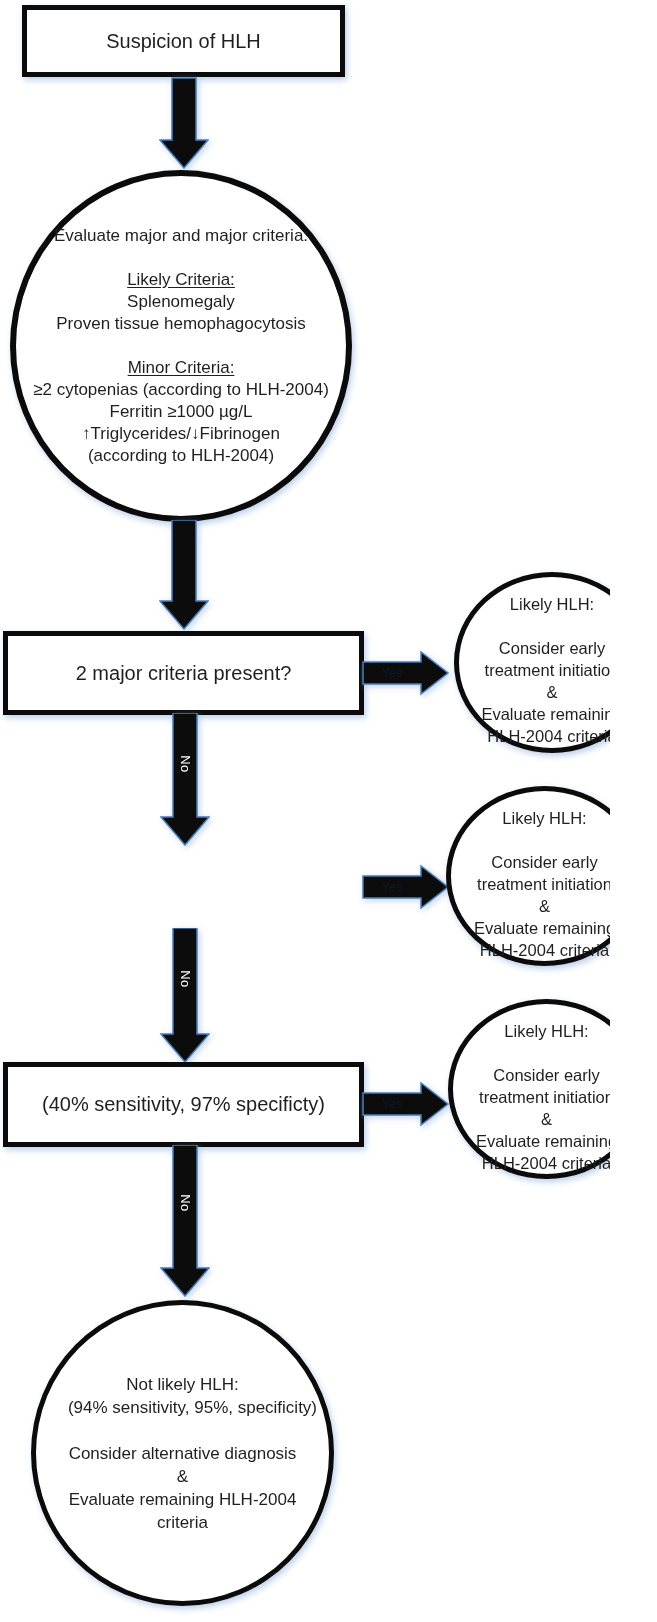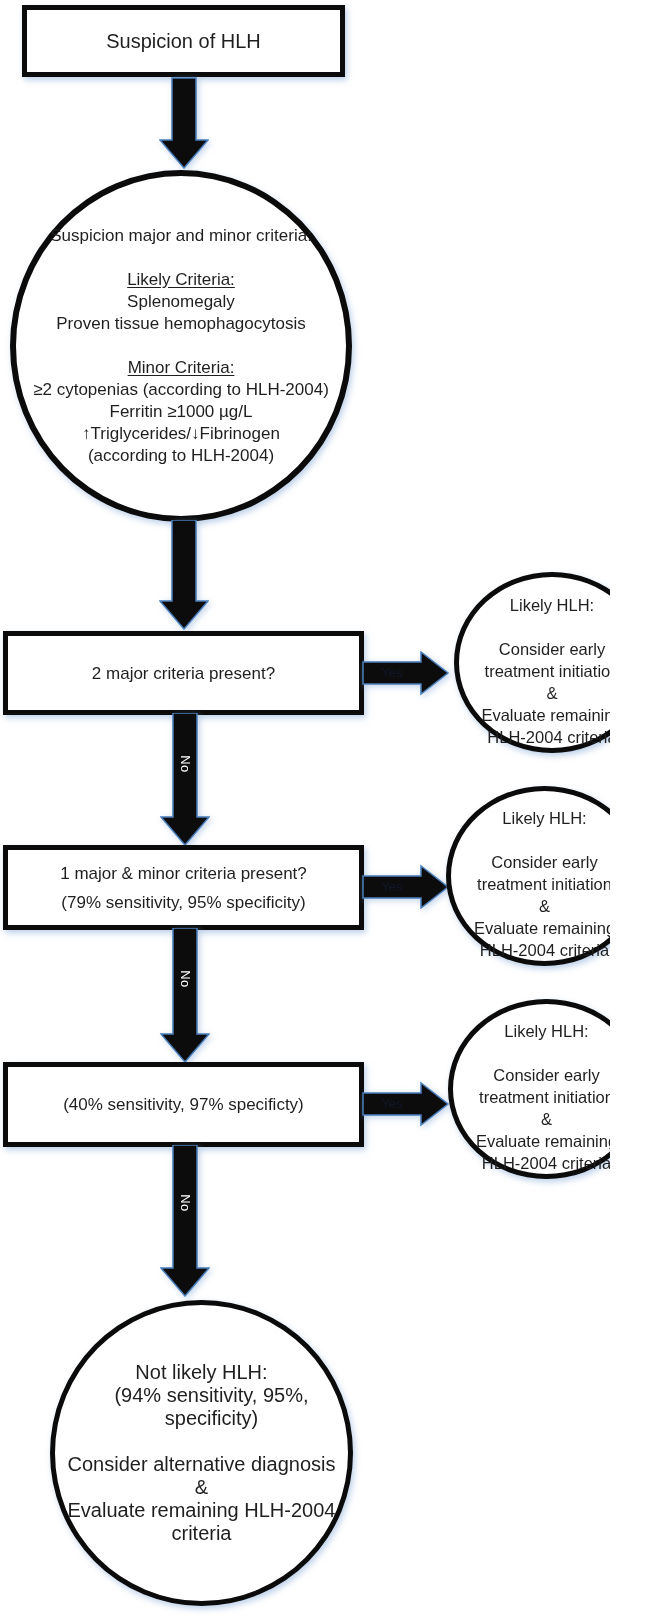--- a/index.html
+++ b/index.html
@@ -12,30 +12,30 @@
     display:flex;flex-direction:column;align-items:center;justify-content:center;
     text-align:center;box-shadow:2px 3px 6px rgba(135,170,215,.55);
   }
   .circle{border-radius:50%;}
   .pre{white-space:pre-line;}
   .u{text-decoration:underline;text-underline-offset:2px;}
   .start-box{left:22px;top:5px;width:323px;height:72px;font-size:20px;}
   .criteria-circle{left:10px;top:170px;width:342px;height:352px;border-width:6px;font-size:17px;line-height:22px;}
   .criteria-intro{margin-bottom:22px;}
   .minor-head{margin-top:22px;}
-  .decision{left:3px;width:361px;height:85px;font-size:17px;line-height:29px;}
+  .decision{left:3px;width:361px;height:85px;font-size:20px;line-height:29px;}
   .d1{top:631px;height:84px;}
   .d2{top:845px;}
   .d3{top:1062px;}
-  .likely{width:197px;height:180px;font-size:16.5px;line-height:22px;justify-content:center;padding-top:16px;}
+  .likely{width:197px;height:180px;font-size:16.5px;line-height:22px;justify-content:flex-start;padding-top:16px;}
   .lc1{left:454px;top:572px;width:196px;height:181px;}
   .lc2{left:446px;top:786px;}
   .lc3{left:448px;top:999px;}
   .likely-title{margin-bottom:22px;}
-  .notlikely-circle{left:50px;top:1300px;width:303px;height:306px;font-size:20px;line-height:23px;text-align:center;}
+  .notlikely-circle{left:31px;top:1300px;width:303px;height:306px;font-size:17px;line-height:23px;text-align:center;}
   .nl-stats{margin-bottom:23px;margin-left:20px;}
   .arrow{position:absolute;}
   .arrow svg{display:block;filter:drop-shadow(2px 2px 3px rgba(135,170,215,.5));}
   .a1{left:159px;top:77px;}
   .a2{left:159px;top:520px;}
   .n1{left:160px;top:713px;}
   .n2{left:160px;top:928px;}
   .n3{left:160px;top:1145px;}
   .y1{left:362px;top:649px;}
   .y2{left:362px;top:863px;}
@@ -58,21 +58,21 @@
     <div>Suspicion of HLH</div>
   </div>
 
   <div class="arrow a1">
     <svg width="50" height="92" viewBox="0 0 50 92">
       <polygon points="13,1 37,1 37,63 49,63 25,91 1,63 13,63" fill="#0c0c0c" stroke="#4a7ebb" stroke-width="1.5"></polygon>
     </svg>
   </div>
 
   <div class="shape circle criteria-circle">
-    <div class="criteria-intro">Suspicion major and minor criteria:</div>
+    <div class="criteria-intro">Evaluate major and major criteria:</div>
     <div class="u">Likely Criteria:</div>
     <div class="pre">Splenomegaly
 Proven tissue hemophagocytosis</div>
     <div class="u minor-head">Minor Criteria:</div>
     <div class="pre">≥2 cytopenias (according to HLH-2004)
 Ferritin ≥1000 µg/L
 ↑Triglycerides/↓Fibrinogen
 (according to HLH-2004)</div>
   </div>
 
@@ -102,24 +102,20 @@
 HLH-2004 criteria</div>
   </div>
 
   <div class="arrow n1">
     <svg width="50" height="133" viewBox="0 0 50 133">
       <polygon points="13,0 37,0 37,104 49,104 25,132 1,104 13,104" fill="#0c0c0c" stroke="#4a7ebb" stroke-width="1.5"></polygon>
     </svg>
     <span class="no-label">No</span>
   </div>
 
-  <div class="shape decision d2">
-    <div>1 major &amp; minor criteria present?</div>
-    <div>(79% sensitivity, 95% specificity)</div>
-  </div>
 
   <div class="arrow y2">
     <svg width="88" height="48" viewBox="0 0 88 48">
       <polygon points="1,13 59,13 59,3 86,24 59,45 59,35 1,35" fill="#0c0c0c" stroke="#4a7ebb" stroke-width="1.5"></polygon>
     </svg>
     <span class="yes-label">Yes</span>
   </div>
 
   <div class="shape circle likely lc2">
     <div class="likely-title">Likely HLH:</div>

